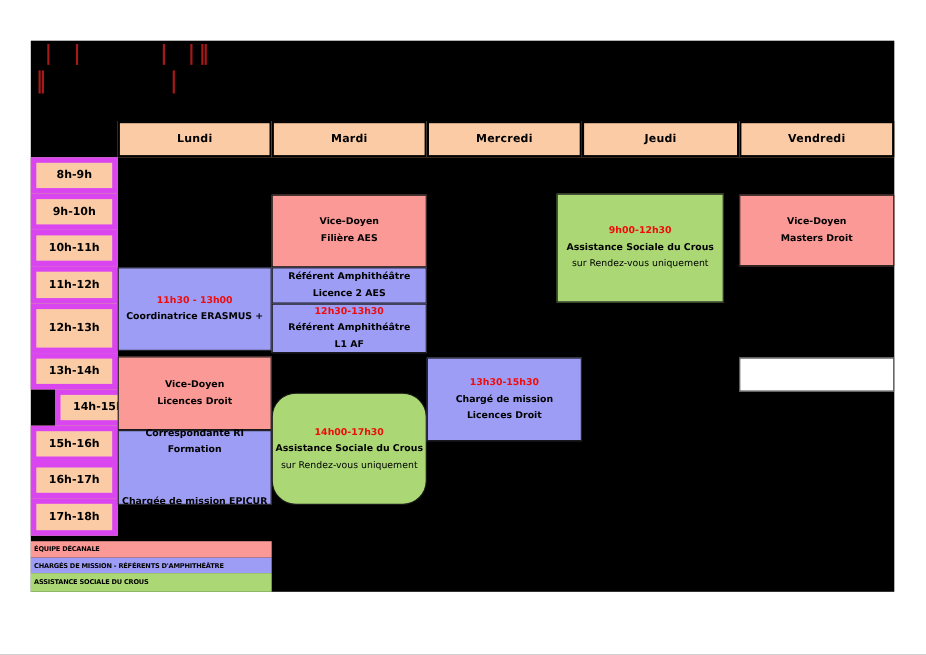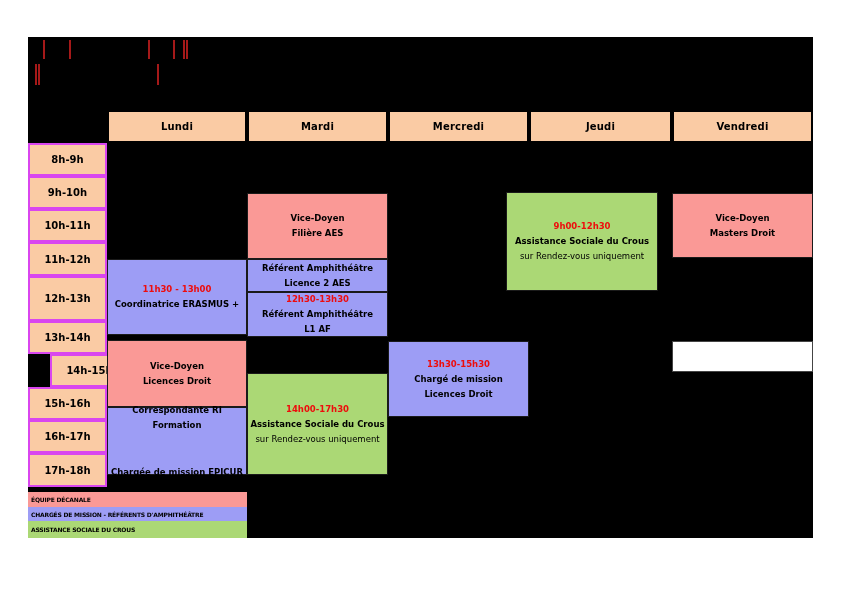--- a/index.html
+++ b/index.html
@@ -11,29 +11,29 @@
   
   .mark{position:absolute;width:2px;background:#a51919;}
   
   .day-header{
     position:absolute;top:73px;height:33px;background:#facba4;border:2px solid #000;
     box-sizing:border-box;display:flex;align-items:center;justify-content:center;
     font-weight:bold;font-size:10px;letter-spacing:.2px;
   }
   
   .time-cell{
-    position:absolute;left:0;width:79px;background:#facba4;border:2px solid #d946ef;
+    position:absolute;left:0;width:79px;background:#facba4;border:5px solid #d946ef;
     box-sizing:border-box;display:flex;align-items:center;justify-content:center;
     font-weight:bold;font-size:10px;
   }
   
   .event{
     position:absolute;box-sizing:border-box;border:1px solid #1a1a1a;
     display:flex;flex-direction:column;align-items:center;justify-content:center;
-    text-align:center;padding:2px;margin-top:16px;
+    text-align:center;padding:2px;
   }
   .event.purple{background:#9d9df5;}
   .event.salmon{background:#fa9996;}
   .event.green{background:#abd875;}
   .event.white{background:#ffffff;border:1px solid #444;}
   .ev-time{color:#ee0c0c;font-weight:bold;font-size:8.5px;line-height:15px;}
   .ev-line{font-weight:bold;font-size:8.5px;line-height:15px;}
   .ev-sub{font-weight:normal;font-size:8.5px;line-height:15px;}
   .ev-time:empty,.ev-line:empty,.ev-sub:empty{display:none;}
   
@@ -105,21 +105,21 @@
       <div class="ev-line">Référent Amphithéâtre</div>
       <div class="ev-line">Licence 2 AES</div>
     </div>
 
     <div class="event purple" style="left:219px;top:239px;width:141px;height:45px;">
       <div class="ev-time">12h30-13h30</div>
       <div class="ev-line">Référent Amphithéâtre</div>
       <div class="ev-line">L1 AF</div>
     </div>
 
-    <div class="event green" style="left:219px;top:320px;width:141px;height:102px;">
+    <div class="event green" style="left:219px;top:320px;width:141px;height:102px;border-radius:22px;">
       <div class="ev-time">14h00-17h30</div>
       <div class="ev-line">Assistance Sociale du Crous</div>
       <div class="ev-sub">sur Rendez-vous uniquement</div>
     </div>
 
     <div class="event purple" style="left:360px;top:288px;width:141px;height:76px;">
       <div class="ev-time">13h30-15h30</div>
       <div class="ev-line">Chargé de mission</div>
       <div class="ev-line">Licences Droit</div>
     </div>

